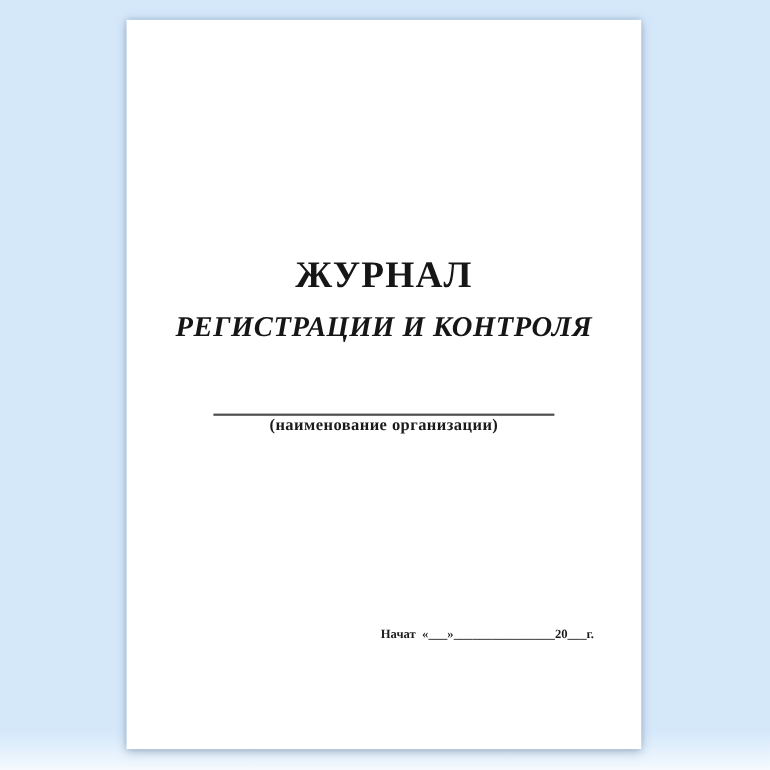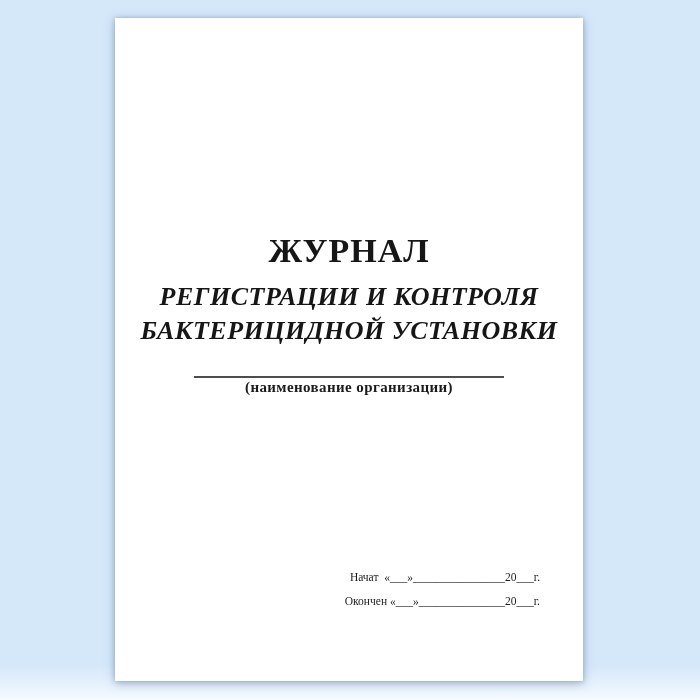--- a/index.html
+++ b/index.html
@@ -71,40 +71,38 @@
   }
   .dates-block {
     position: absolute;
     right: 43px;
     top: 547px;
     text-align: right;
     color: #1b1b1b;
   }
   .date-line {
     font-size: 11.5px;
-    font-weight: normal;
+    font-weight: bold;
     line-height: 24px;
     white-space: pre;
   }
 </style>
 </head>
 <body>
 
 <div class="scene">
   <div class="paper">
 
     <div class="title-main">ЖУРНАЛ</div>
 
     <div class="subtitle s1">РЕГИСТРАЦИИ И КОНТРОЛЯ</div>
 
-    <div class="subtitle s2">БАКТЕРИЦИДНОЙ УСТАНОВКИ</div>
 
     <div class="org-block">
       <div class="org-caption">(наименование организации)</div>
     </div>
 
     <div class="dates-block">
       <div class="date-line">Начат  «___»________________20___г.</div>
-      <div class="date-line">Окончен «___»_______________20___г.</div>
     </div>
 
   </div>
 </div>
 
 </body></html>

